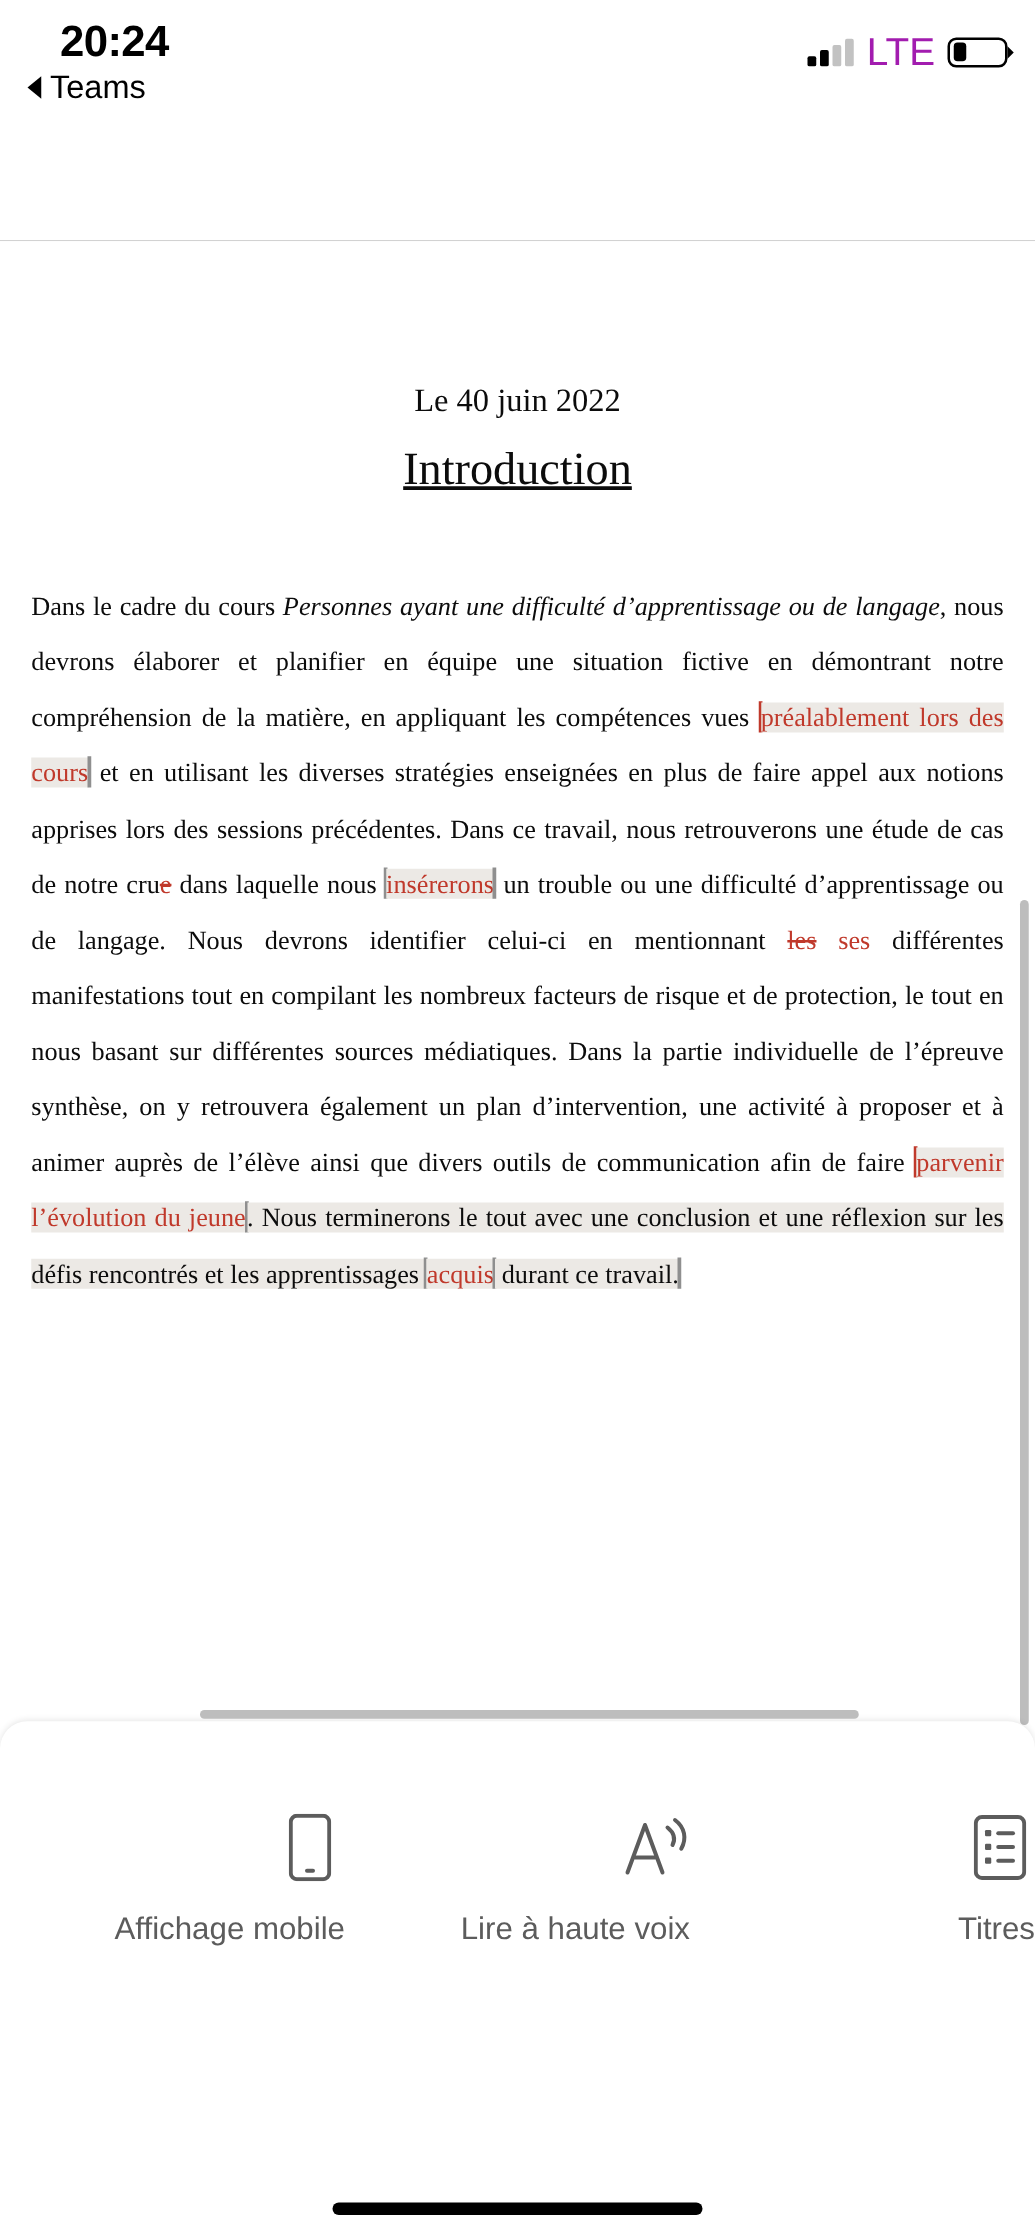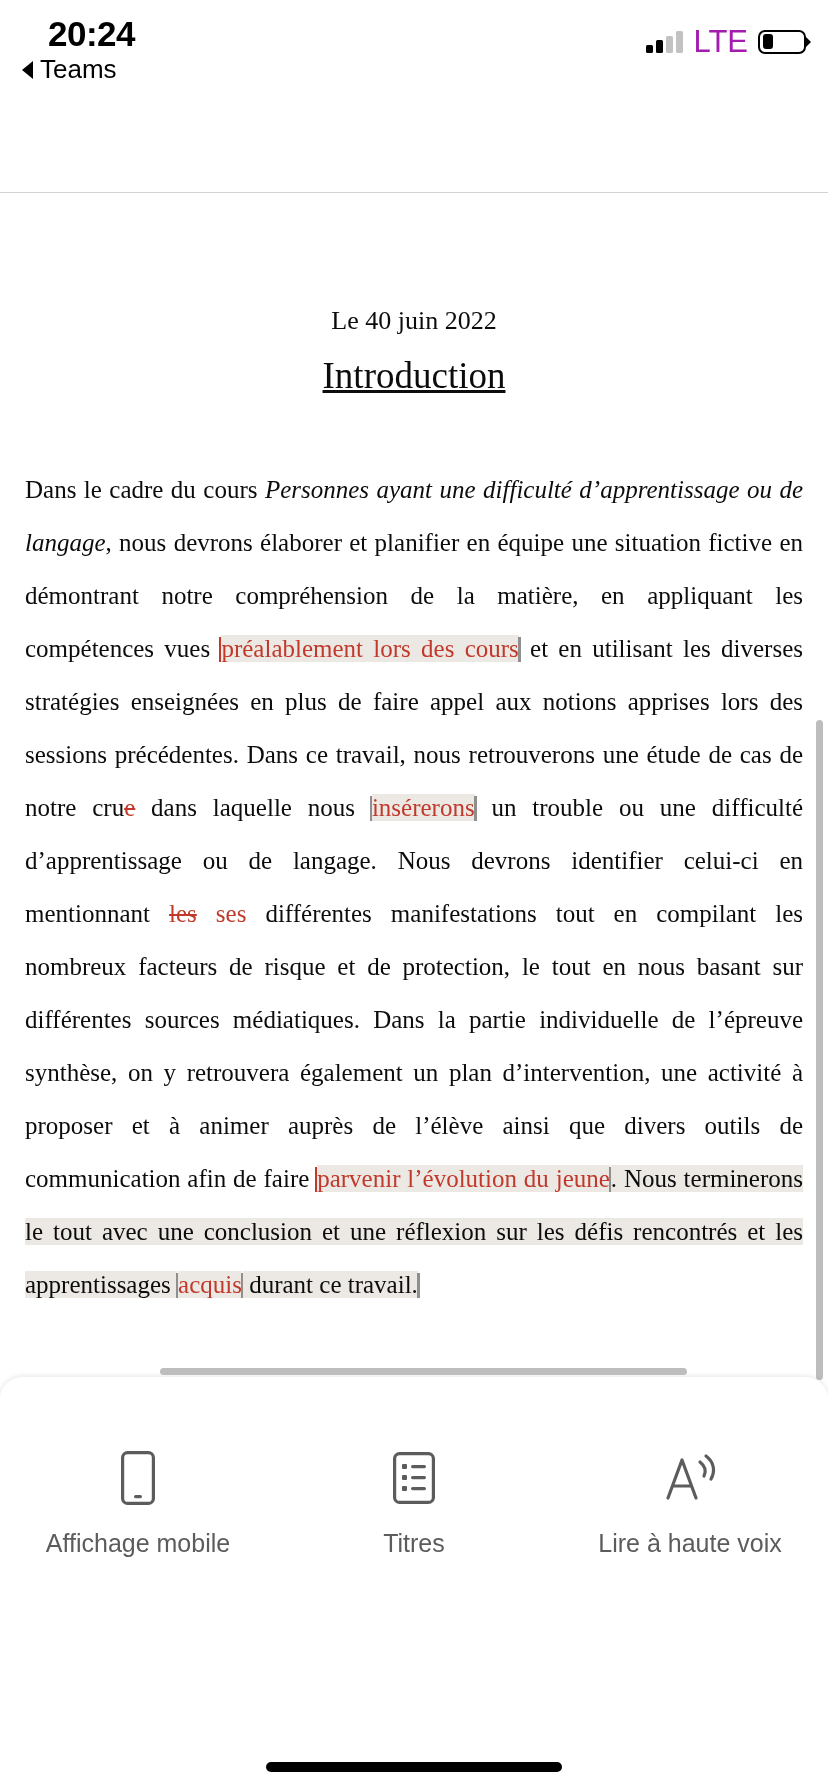--- a/index.html
+++ b/index.html
@@ -148,21 +148,21 @@
     font-family: "Liberation Serif", serif;
     font-size: 37px;
     font-weight: 400;
     color: #0c0c0c;
     line-height: 1.2;
     text-decoration: underline;
   }
   .doc-body {
     margin-top: 64px;
     font-family: "Liberation Serif", serif;
-    font-size: 25px;
+    font-size: 21px;
     line-height: 2.12;
     color: #0c0c0c;
     text-align: justify;
     text-justify: inter-word;
     hyphens: none;
   }
   .doc-body em {
     font-style: italic;
   }
   
@@ -249,21 +249,21 @@
     top: 70px;
     left: 0;
     width: 828px;
     display: flex;
     align-items: flex-start;
   }
   .toolbar-item {
     flex: 1;
     display: flex;
     flex-direction: column;
-    align-items: center;
+    align-items: flex-end;
     gap: 18px;
     cursor: pointer;
   }
   .toolbar-icon {
     width: 56px;
     height: 62px;
     display: flex;
     align-items: center;
     justify-content: center;
   }
@@ -338,45 +338,45 @@
   <div class="toolbar-row">
 
     <div class="toolbar-item">
       <span class="toolbar-icon">
         <svg width="34" height="54" viewBox="0 0 34 54" fill="none" xmlns="http://www.w3.org/2000/svg">
           <rect x="1.6" y="1.6" width="30.8" height="50.8" rx="5" stroke="#5c5c5c" stroke-width="3.2"></rect>
           <rect x="13" y="44" width="8" height="3.2" rx="1.6" fill="#5c5c5c"></rect>
         </svg>
       </span>
       <span class="toolbar-label">Affichage mobile</span>
+    </div>
+
+    <div class="toolbar-item">
+      <span class="toolbar-icon">
+        <svg width="56" height="54" viewBox="0 0 56 54" fill="none" xmlns="http://www.w3.org/2000/svg">
+          <path d="M6 47 L20 9 L34 47" stroke="#5c5c5c" stroke-width="3.2" stroke-linecap="round" stroke-linejoin="round"></path>
+          <path d="M12 35 H28" stroke="#5c5c5c" stroke-width="3.2" stroke-linecap="round"></path>
+          <path d="M38 11 C43 15 44.5 20 42 25" stroke="#5c5c5c" stroke-width="3.2" stroke-linecap="round" fill="none"></path>
+          <path d="M44 5 C52 11 53.5 20 49 28" stroke="#5c5c5c" stroke-width="3.2" stroke-linecap="round" fill="none"></path>
+        </svg>
+      </span>
+      <span class="toolbar-label">Lire à haute voix</span>
     </div>
 
     <div class="toolbar-item">
       <span class="toolbar-icon">
         <svg width="42" height="52" viewBox="0 0 42 52" fill="none" xmlns="http://www.w3.org/2000/svg">
           <rect x="1.6" y="1.6" width="38.8" height="48.8" rx="5" stroke="#5c5c5c" stroke-width="3.2"></rect>
           <rect x="9" y="12" width="5" height="5" rx="1" fill="#5c5c5c"></rect>
           <rect x="9" y="23" width="5" height="5" rx="1" fill="#5c5c5c"></rect>
           <rect x="9" y="34" width="5" height="5" rx="1" fill="#5c5c5c"></rect>
           <rect x="18" y="13" width="15" height="3.2" rx="1.6" fill="#5c5c5c"></rect>
           <rect x="18" y="24" width="15" height="3.2" rx="1.6" fill="#5c5c5c"></rect>
           <rect x="18" y="35" width="15" height="3.2" rx="1.6" fill="#5c5c5c"></rect>
         </svg>
       </span>
       <span class="toolbar-label">Titres</span>
     </div>
 
-    <div class="toolbar-item">
-      <span class="toolbar-icon">
-        <svg width="56" height="54" viewBox="0 0 56 54" fill="none" xmlns="http://www.w3.org/2000/svg">
-          <path d="M6 47 L20 9 L34 47" stroke="#5c5c5c" stroke-width="3.2" stroke-linecap="round" stroke-linejoin="round"></path>
-          <path d="M12 35 H28" stroke="#5c5c5c" stroke-width="3.2" stroke-linecap="round"></path>
-          <path d="M38 11 C43 15 44.5 20 42 25" stroke="#5c5c5c" stroke-width="3.2" stroke-linecap="round" fill="none"></path>
-          <path d="M44 5 C52 11 53.5 20 49 28" stroke="#5c5c5c" stroke-width="3.2" stroke-linecap="round" fill="none"></path>
-        </svg>
-      </span>
-      <span class="toolbar-label">Lire à haute voix</span>
-    </div>
-
   </div>
 
   <div class="home-indicator"></div>
 </div>
 
 </body></html>

